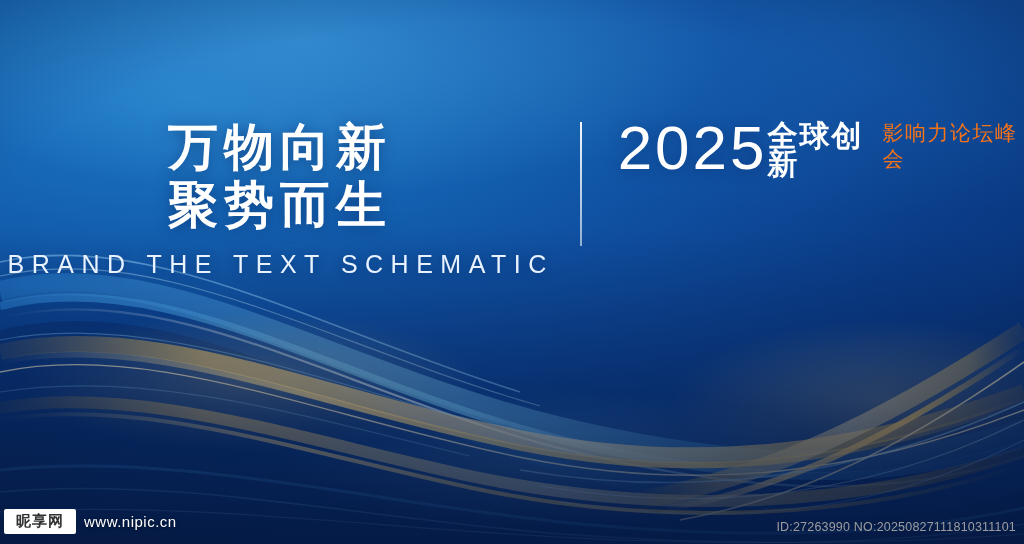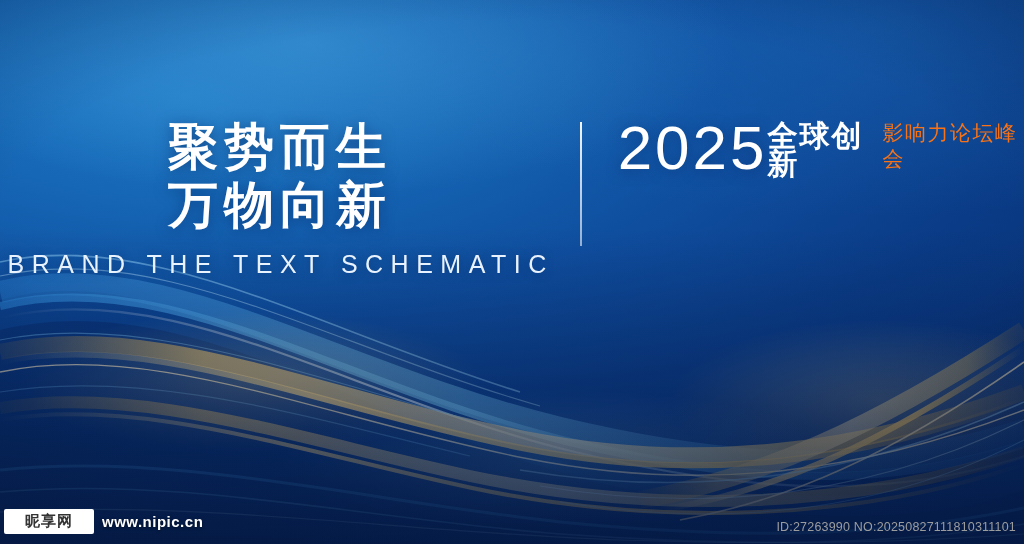--- a/index.html
+++ b/index.html
@@ -117,28 +117,28 @@
     display:flex;align-items:center;
     height:30px;
   }
   .wm-badge{
     display:flex;align-items:center;justify-content:center;
     background:#ffffff;
     color:#333333;
     font-size:15px;
     font-weight:700;
     letter-spacing:1px;
-    padding:3px 21px;
+    padding:3px 12px;
     border-radius:2px;
     margin-left:4px;
   }
   .wm-url{
     color:#ffffff;
     font-size:15px;
-    font-weight:700;
+    font-weight:400;
     letter-spacing:0.5px;
     margin-left:8px;
     text-shadow:0 1px 3px rgba(0,0,0,0.5);
   }
 
   
   .idcode{
     position:absolute;
     right:8px;
     bottom:10px;
@@ -235,22 +235,22 @@
     </svg>
   </div>
 
   <div class="bg-bottom-dark"></div>
   <div class="bg-vignette"></div>
 
   <div class="lockup">
     <div class="lockup-inner">
 
       <div class="cn-block">
+        <div class="cn-line">万物向新</div>
         <div class="cn-line">聚势而生</div>
-        <div class="cn-line">万物向新</div>
         <div class="latin">BRAND THE TEXT SCHEMATIC</div>
       </div>
 
       <div class="divider"></div>
 
       <div class="right-block">
         <div class="year">2025</div>
         <div class="sub1">全球创新</div>
         <div class="sub2">影响力论坛峰会</div>
       </div>

